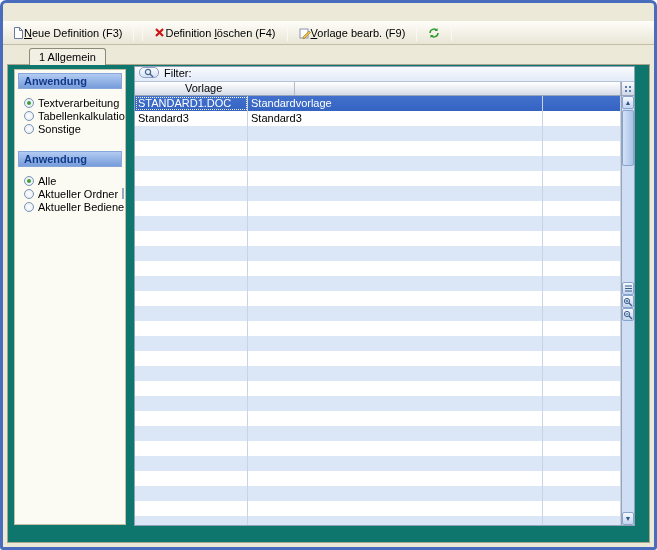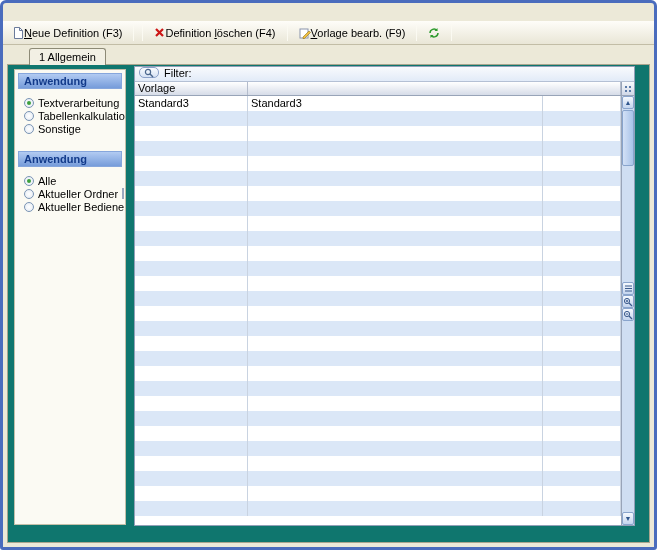--- a/index.html
+++ b/index.html
@@ -181,30 +181,35 @@
         <span class="filter-pill">
           <svg width="10" height="10" viewBox="0 0 10 10">
               <circle cx="4" cy="4" r="2.6" fill="none" stroke="#4a668c" stroke-width="1.2"></circle>
               <path d="M6 6l3 3" stroke="#4a668c" stroke-width="1.4"></path>
             </svg>
         </span>
         <span>Filter:</span>
       </div>
 
       <div class="grid-header">
-          <div class="gh-cell" style="width: 113px;">Vorlage</div>
+          <div class="gh-cell" style="width: 113px; margin-left: 47px;">Vorlage</div>
           <div class="gh-cell" style="flex: 1 1 0%;"></div>
           <div class="gh-corner">
             <svg width="8" height="8" viewBox="0 0 8 8">
               <path d="M1 1h2v2H1zM5 1h2v2H5zM1 5h2v2H1zM5 5h2v2H5z" fill="#5a7aa8"></path>
             </svg>
           </div>
         </div>
 
       <div class="grid-body">
+          <div class="grid-row alt selected">
+            <div class="gr-cell" style="width: 113px;">STANDARD1.DOC</div>
+            <div class="gr-cell" style="width: 295px;">Standardvorlage</div>
+            <div class="gr-cell" style="flex: 1 1 0%;"></div>
+          </div>
           <div class="grid-row">
             <div class="gr-cell" style="width: 113px;">Standard3</div>
             <div class="gr-cell" style="width: 295px;">Standard3</div>
             <div class="gr-cell" style="flex: 1 1 0%;"></div>
           </div>
           <div class="grid-row alt">
             <div class="gr-cell" style="width: 113px;"></div>
             <div class="gr-cell" style="width: 295px;"></div>
             <div class="gr-cell" style="flex: 1 1 0%;"></div>
           </div>

